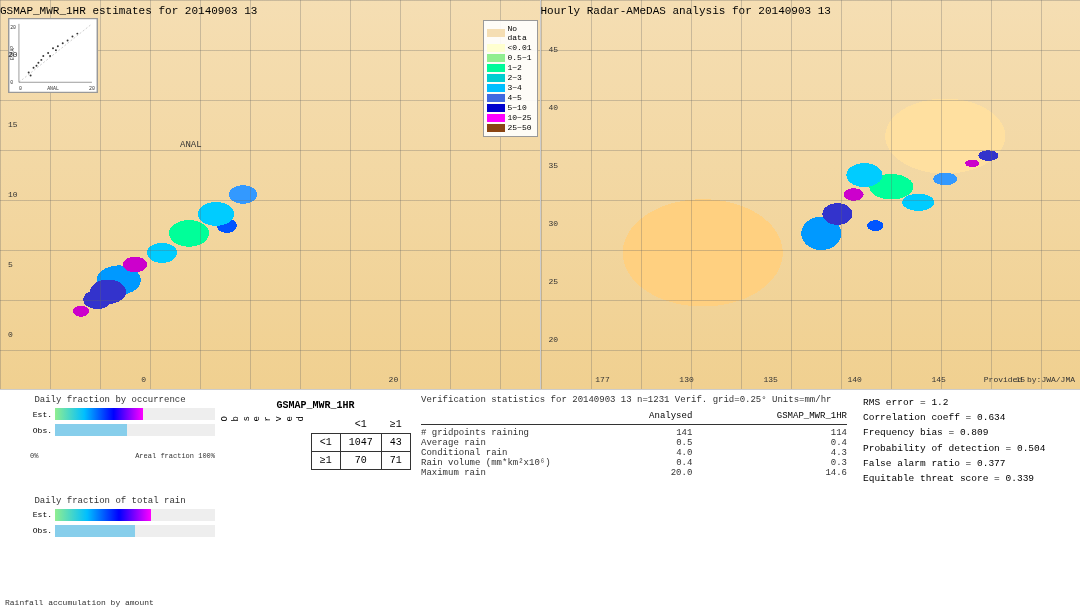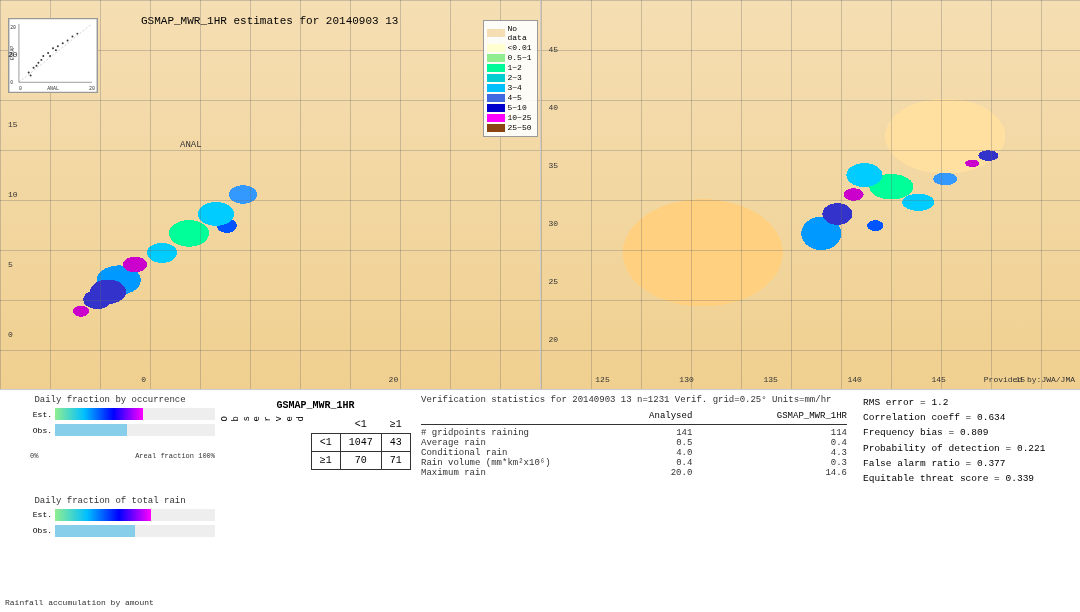--- a/index.html
+++ b/index.html
@@ -32,30 +32,28 @@
       position: relative;
       border-right: 1px solid #ccc;
       overflow: hidden;
     }
 
     .map-panel:last-child {
       border-right: none;
     }
 
     .map-title {
-      text-align: center;
       font-size: 11px;
       padding: 3px 0;
       font-family: 'Courier New', monospace;
       position: absolute;
       top: 2px;
       left: 0;
       right: 0;
       z-index: 10;
-      margin-top: 10px;
     }
 
     
     .map-bg-left {
       width: 100%;
       height: 100%;
       background:
         radial-gradient(ellipse at 20% 75%, #3333cc 18px, transparent 18px),
         radial-gradient(ellipse at 25% 68%, #cc00cc 12px, transparent 12px),
         radial-gradient(ellipse at 22% 72%, #0099ff 22px, transparent 22px),
@@ -480,34 +478,35 @@
           <span>10~25</span>
         </div>
         <div class="legend-item">
           <div class="legend-color" style="background:#8B4513;"></div>
           <span>25~50</span>
         </div>
       </div>
     </div>
 
     <div class="map-panel">
+      <div class="map-title">Hourly Radar-AMeDAS analysis for 20140903 13</div>
       <div class="map-bg-right">
         <div class="map-grid"></div>
 
         <div class="axis-labels-left">
           <span>45</span>
           <span>40</span>
           <span>35</span>
           <span>30</span>
           <span>25</span>
           <span>20</span>
         </div>
 
         <div class="axis-labels-bottom">
-          <span>125</span>
+          <span>177</span>
           <span>130</span>
           <span>135</span>
           <span>140</span>
           <span>145</span>
           <span>15</span>
         </div>
 
         <div class="map-credit">Provided by:JWA/JMA</div>
       </div>
     </div>
@@ -620,19 +619,19 @@
         <span class="stats-label">Maximum rain</span>
         <span class="stats-val-analyzed" style="text-align:right; padding-right:10px;">20.0</span>
         <span class="stats-val-gsmap" style="text-align:right;">14.6</span>
       </div>
     </div>
 
     <div class="right-stats">
       <div class="right-stats-item">RMS error = 1.2</div>
       <div class="right-stats-item">Correlation coeff = 0.634</div>
       <div class="right-stats-item">Frequency bias = 0.809</div>
-      <div class="right-stats-item">Probability of detection = 0.221</div>
+      <div class="right-stats-item">Probability of detection = 0.504</div>
       <div class="right-stats-item">False alarm ratio = 0.377</div>
       <div class="right-stats-item">Equitable threat score = 0.339</div>
     </div>
 
   </div>
 </div>
 
 </body></html>

